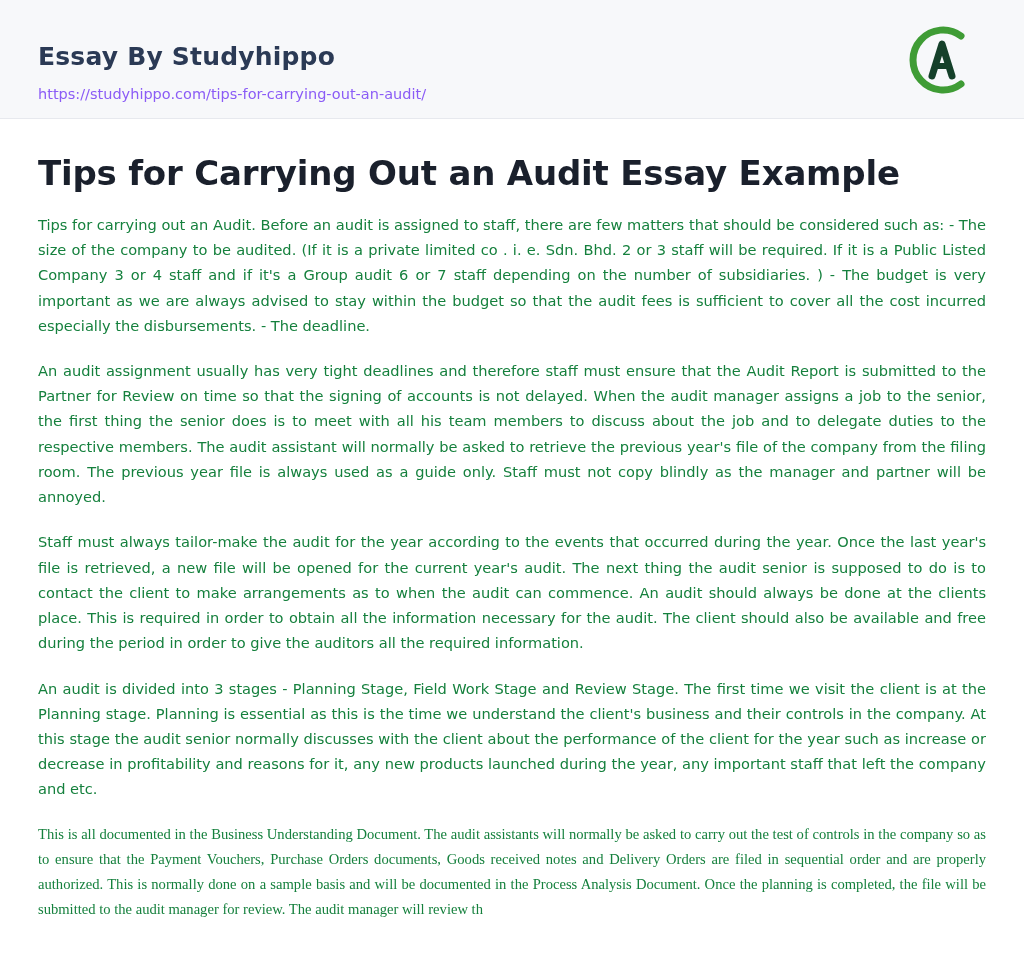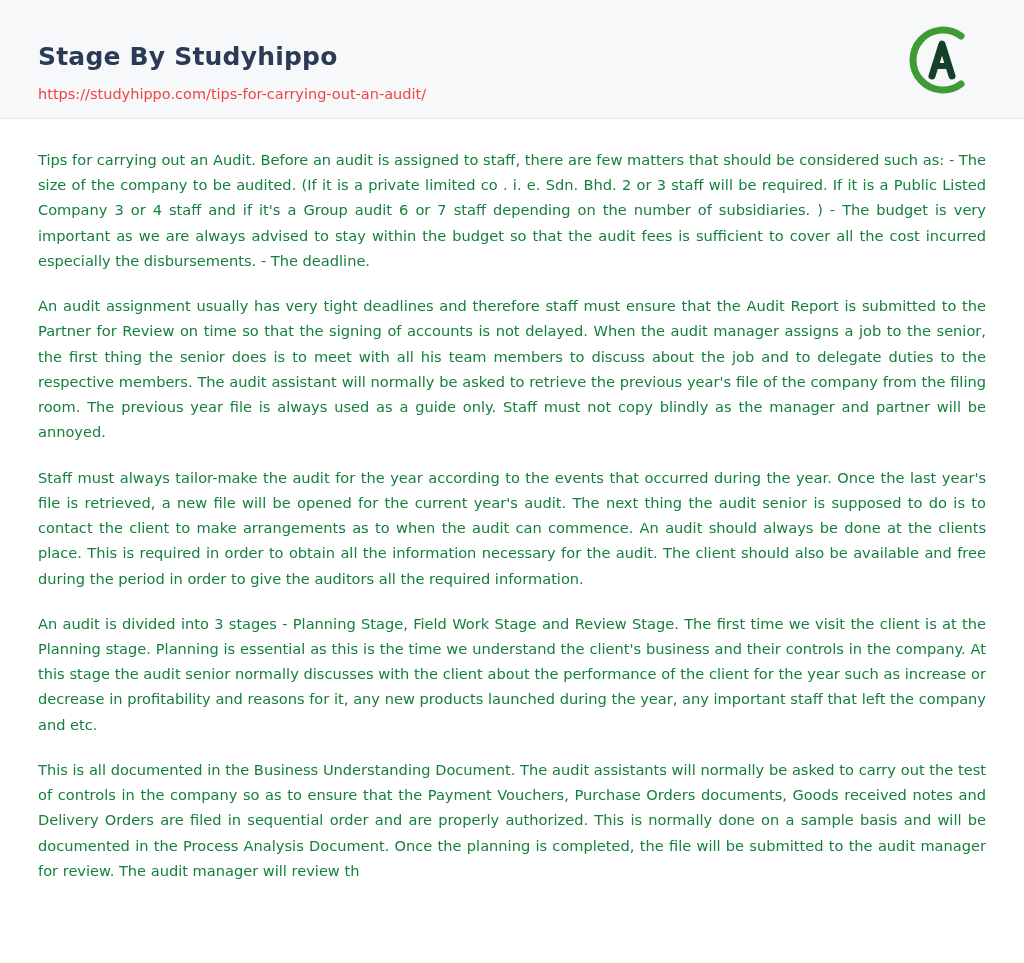--- a/index.html
+++ b/index.html
@@ -30,21 +30,21 @@
     font-size: 25px;
     font-weight: bold;
     color: #2b3a55;
     letter-spacing: 0.2px;
   }
   .site-url {
     position: absolute;
     left: 38px;
     top: 86px;
     font-size: 14.5px;
-    color: #ef4444;
+    color: #8b5cf6;
     text-decoration: none;
   }
   .logo {
     position: absolute;
     right: 44px;
     top: 22px;
     width: 76px;
     height: 76px;
   }
   .content {
@@ -58,40 +58,41 @@
     margin: 6px 0 18px 0;
     letter-spacing: -0.2px;
   }
   p.para {
     font-size: 14.6px;
     line-height: 1.73;
     color: #15803d;
     text-align: justify;
     margin: 0 0 20px 0;
   }
-  p.para:last-child { margin-bottom: 0; }
+  p.para:last-child { margin-bottom: 0; font-family: Liberation Serif, serif; }
 </style>
 </head>
 <body>
 
 <div class="page">
 
   <div class="header">
-    <div class="brand">Stage By Studyhippo</div>
+    <div class="brand">Essay By Studyhippo</div>
     <a class="site-url" href="#">https://studyhippo.com/tips-for-carrying-out-an-audit/</a>
     <span class="logo">
       <svg width="76" height="76" viewBox="0 0 76 76" aria-hidden="true">
         <path d="M57 14 A30 30 0 1 0 57 62" fill="none" stroke="#3f9c35" stroke-width="7" stroke-linecap="round"></path>
         <path d="M28 54 L38 22 L48 54" fill="none" stroke="#15402a" stroke-width="7" stroke-linecap="round" stroke-linejoin="round"></path>
         <path d="M32 44 L44 44" fill="none" stroke="#15402a" stroke-width="6" stroke-linecap="round"></path>
       </svg>
     </span>
   </div>
 
   <div class="content">
+    <h1 class="doc-title">Tips for Carrying Out an Audit Essay Example</h1>
 
     <p class="para">Tips for carrying out an Audit. Before an audit is assigned to staff, there are few matters that should be considered such as: - The size of the company to be audited. (If it is a private limited co . i. e. Sdn. Bhd. 2 or 3 staff will be required. If it is a Public Listed Company 3 or 4 staff and if it's a Group audit 6 or 7 staff depending on the number of subsidiaries. ) - The budget is very important as we are always advised to stay within the budget so that the audit fees is sufficient to cover all the cost incurred especially the disbursements. - The deadline.</p>
     <p class="para">An audit assignment usually has very tight deadlines and therefore staff must ensure that the Audit Report is submitted to the Partner for Review on time so that the signing of accounts is not delayed. When the audit manager assigns a job to the senior, the first thing the senior does is to meet with all his team members to discuss about the job and to delegate duties to the respective members. The audit assistant will normally be asked to retrieve the previous year's file of the company from the filing room. The previous year file is always used as a guide only. Staff must not copy blindly as the manager and partner will be annoyed.</p>
     <p class="para">Staff must always tailor-make the audit for the year according to the events that occurred during the year. Once the last year's file is retrieved, a new file will be opened for the current year's audit. The next thing the audit senior is supposed to do is to contact the client to make arrangements as to when the audit can commence. An audit should always be done at the clients place. This is required in order to obtain all the information necessary for the audit. The client should also be available and free during the period in order to give the auditors all the required information.</p>
     <p class="para">An audit is divided into 3 stages - Planning Stage, Field Work Stage and Review Stage. The first time we visit the client is at the Planning stage. Planning is essential as this is the time we understand the client's business and their controls in the company. At this stage the audit senior normally discusses with the client about the performance of the client for the year such as increase or decrease in profitability and reasons for it, any new products launched during the year, any important staff that left the company and etc.</p>
     <p class="para">This is all documented in the Business Understanding Document. The audit assistants will normally be asked to carry out the test of controls in the company so as to ensure that the Payment Vouchers, Purchase Orders documents, Goods received notes and Delivery Orders are filed in sequential order and are properly authorized. This is normally done on a sample basis and will be documented in the Process Analysis Document. Once the planning is completed, the file will be submitted to the audit manager for review. The audit manager will review th</p>
   </div>
 
 </div>
 

